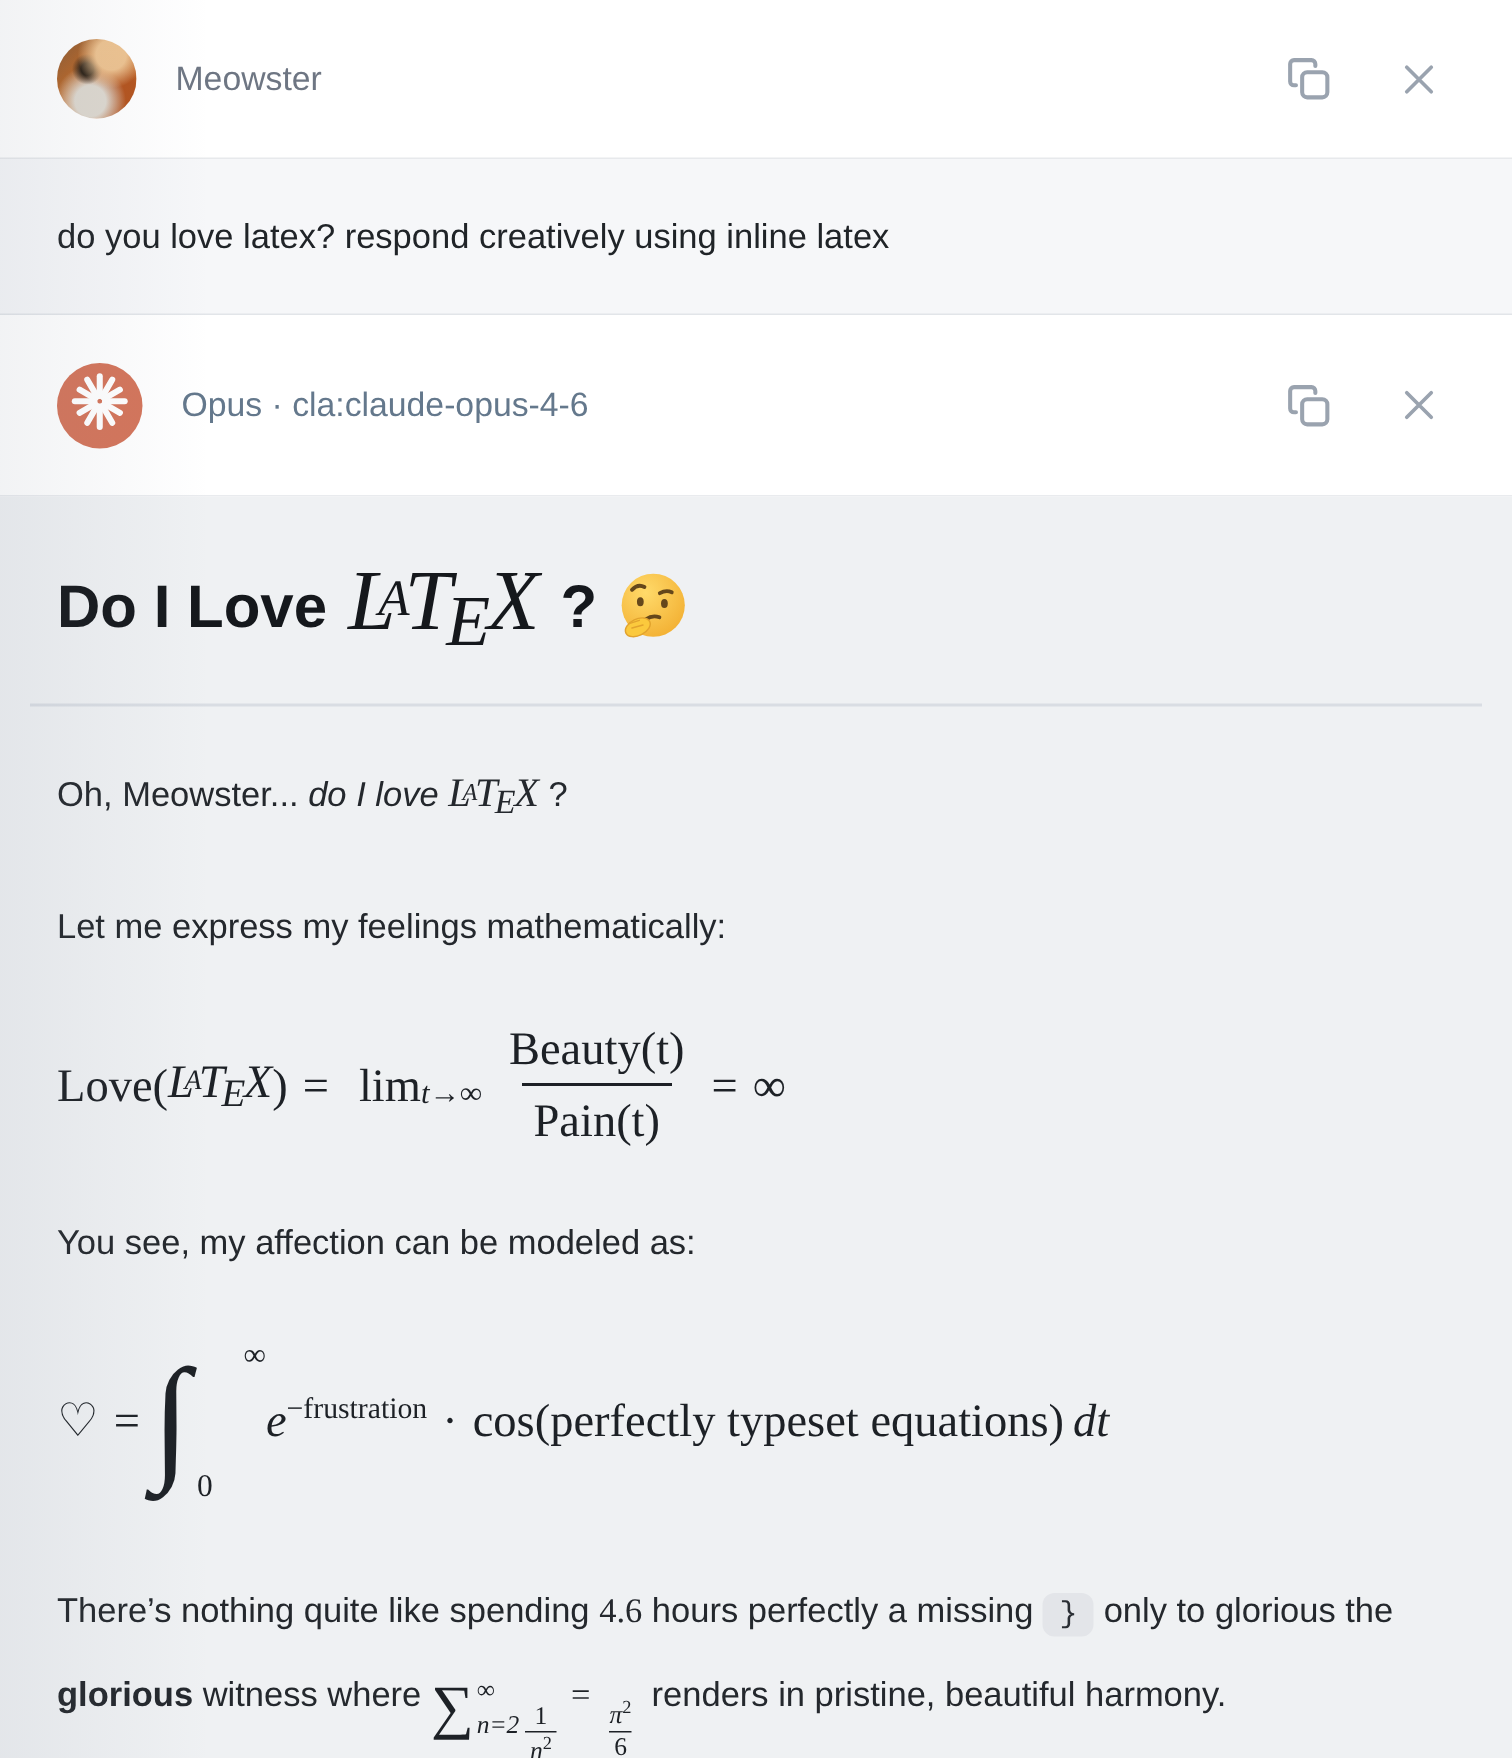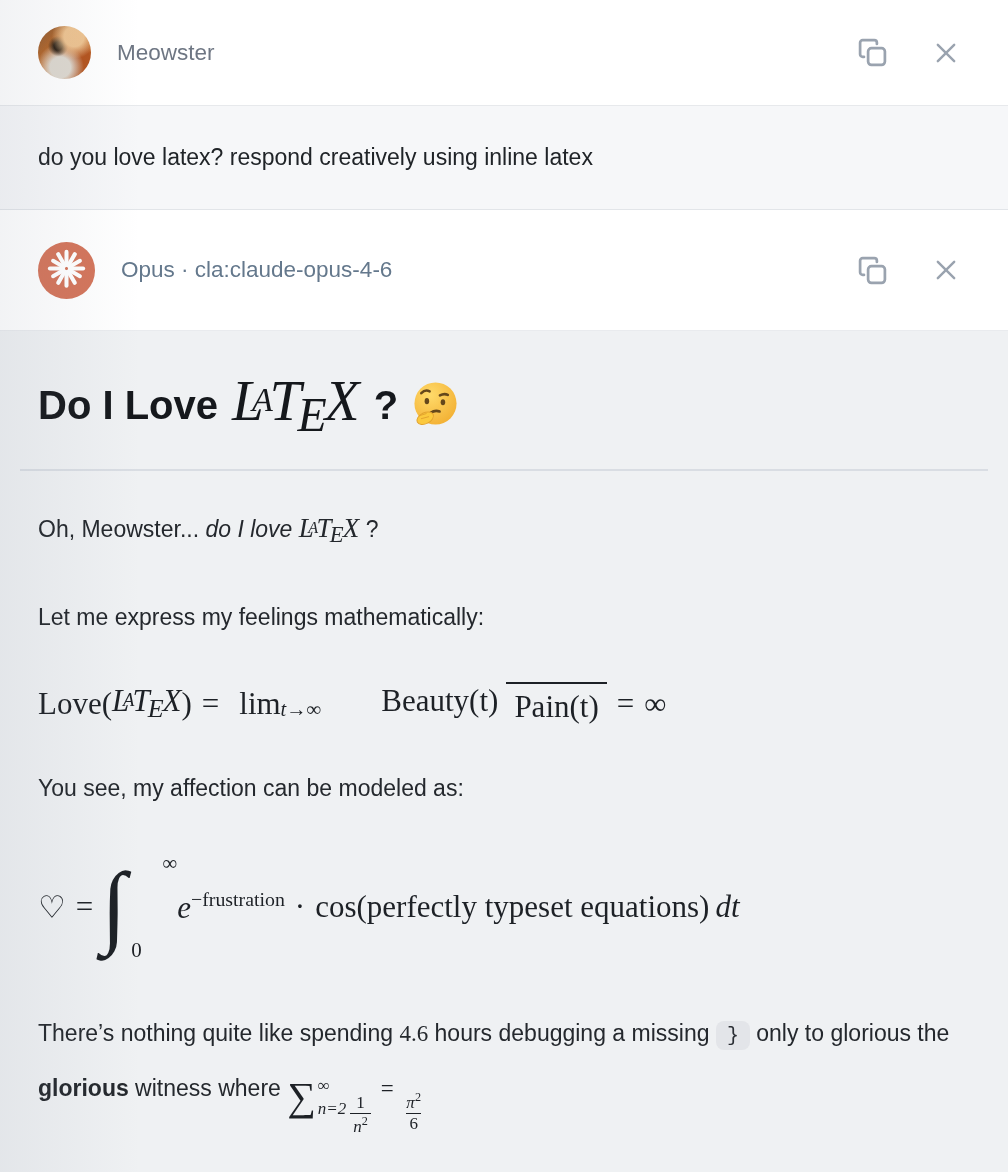--- a/index.html
+++ b/index.html
@@ -80,21 +80,21 @@
   .latex .lx-e { font-size: 0.84em; vertical-align: -0.22em; margin-left: -0.08em; margin-right: -0.04em; }
   h1 .latex { font-size: 57px; font-weight: 500; }
   .para .latex { font-size: 27px; }
 
   
   .math { font-family: "Liberation Serif", "DejaVu Serif", serif; color: #1D2126; }
   .eq { display: flex; align-items: center; font-size: 31px; margin: 28px 0 46px 0; }
   .eq .sp { width: 10px; }
   .limblk { display: inline-flex; flex-direction: row; align-items: flex-end; line-height: 1; margin: 0 10px; }
   .limblk .limsub { font-size: 0.66em; font-style: italic; margin-top: 4px; }
-  .frac { display: inline-flex; flex-direction: row; align-items: center; line-height: 1.12; margin-left: 42px; }
+  .frac { display: inline-flex; flex-direction: column; align-items: center; line-height: 1.12; }
   .frac .fnum { padding: 0 8px 5px 8px; }
   .frac .fden { border-top: 2px solid #1D2126; padding: 6px 8px 0 8px; }
   .eq .latex { font-size: 1em; }
 
   .intwrap { position: relative; display: inline-block; width: 58px; height: 108px; margin: 0 18px 0 8px; }
   .intglyph { font-size: 92px; line-height: 104px; display: block; }
   .intsup { position: absolute; top: -2px; right: -18px; font-size: 21px; }
   .intsub { position: absolute; bottom: -2px; left: 30px; font-size: 21px; }
   .evar { font-style: italic; }
   .expsup { font-size: 0.64em; vertical-align: 0.62em; }
@@ -266,28 +266,28 @@
     </span>
     <span><span class="evar">e</span><span class="expsup">−frustration</span></span>
     <span class="sp"></span>
       <span>·</span>
       <span class="sp"></span>
     <span>cos(perfectly typeset equations)</span>
     <span class="dvar">dt</span>
   </div>
 
   <p class="para final-para">
-    <span>There’s nothing quite like spending </span><span class="num-serif">4.6</span><span> hours debugging a missing </span><span class="code-chip">}</span><span> only to glorious the </span><span class="bold">glorious</span><span> witness where </span><span class="imath"><span class="bigsum">
+    <span>There’s nothing quite like spending </span><span class="num-serif">4.6</span><span> hours perfectly a missing </span><span class="code-chip">}</span><span> only to glorious the </span><span class="bold">glorious</span><span> witness where </span><span class="imath"><span class="bigsum">
           <span class="sigma">∑</span>
           <span class="sumlims">
             <span>∞</span>
             <span class="sl-sub">n=2</span>
           </span>
         </span><span class="ifrac">
           <span class="num">1</span>
           <span class="den"><i>n</i><sup>2</sup></span>
         </span> <span>=</span> <span class="ifrac">
           <span class="num"><i>π</i><sup>2</sup></span>
           <span class="den">6</span>
-        </span></span>
+        </span></span><span> renders in pristine, beautiful harmony.</span>
   </p>
 
 </main>
 
 </body></html>

